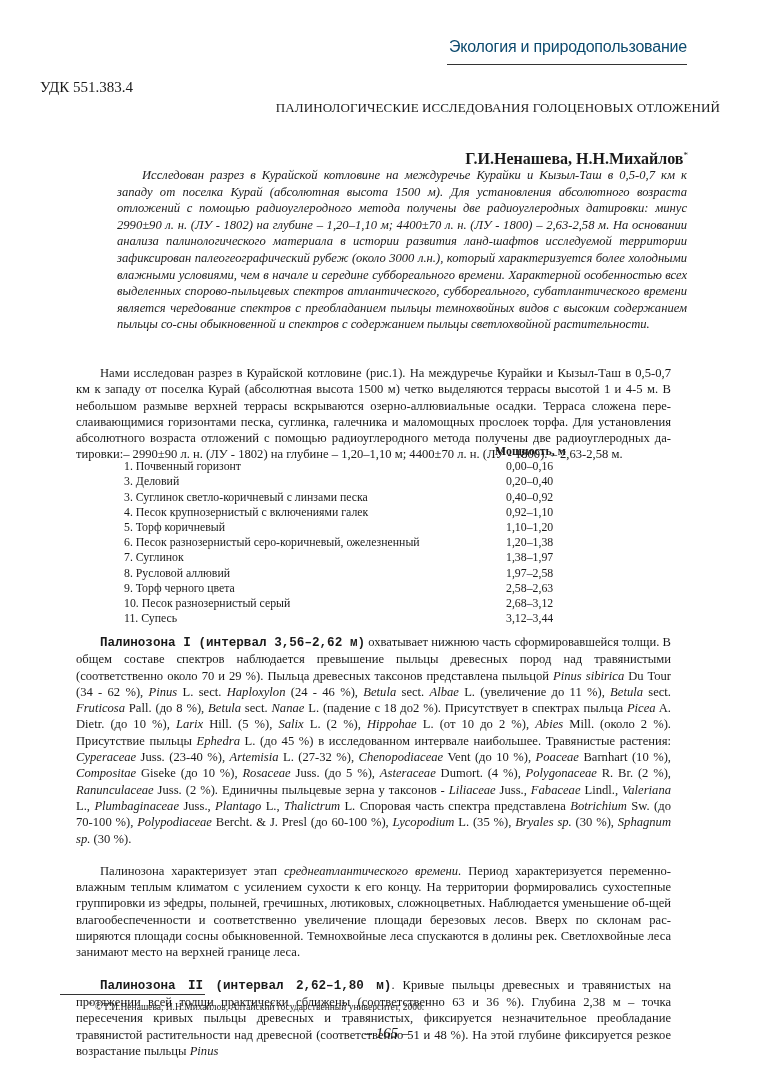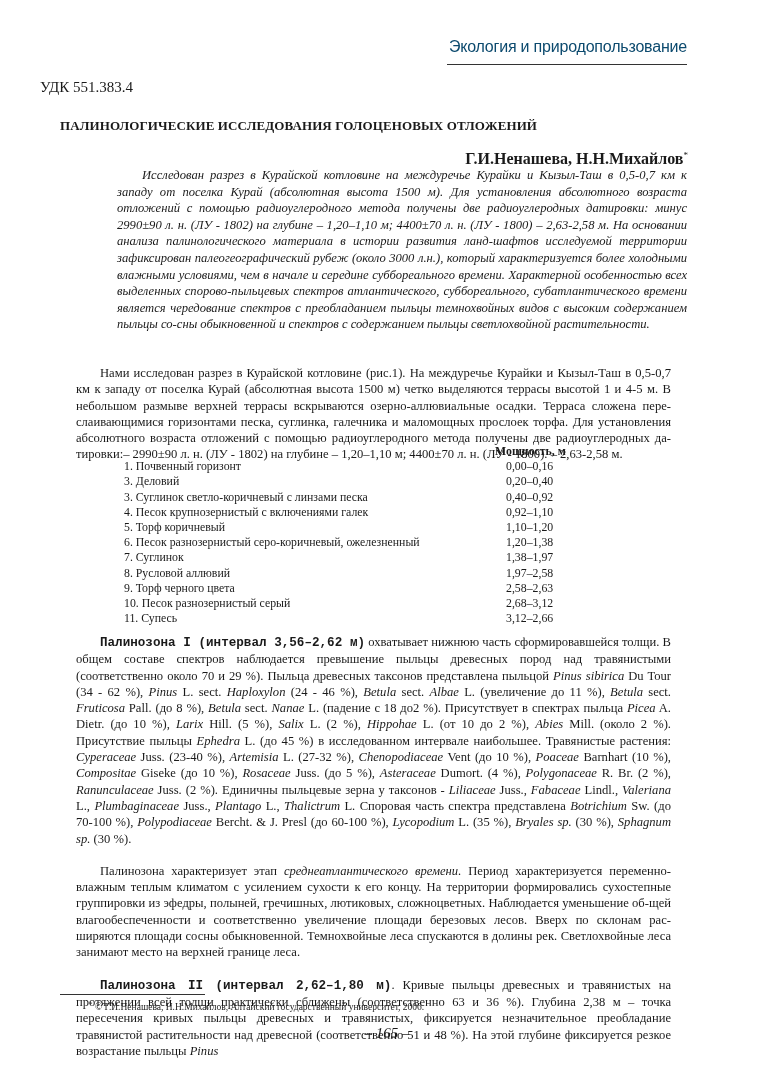--- a/index.html
+++ b/index.html
@@ -11,22 +11,22 @@
     position: absolute; left: 447px; top: 38px; width: 240px; text-align: right;
     font-family: "Liberation Sans", "DejaVu Sans", sans-serif; font-size: 16px; color: #0c4a6e;
     letter-spacing: -0.2px;
   }
   .running-rule {
     position: absolute; left: 244px; top: 64px; width: 241px; height: 1px;
     background: #333;
   }
   .udk { position: absolute; left: 40px; top: 79px; font-size: 15px; }
   .title {
-    position: absolute; left: 60px; top: 118px; width: 660px; text-align: left;
-    font-size: 13px; font-weight: bold; line-height: 16px; letter-spacing: 0.1px;
+    position: absolute; left: 60px; top: 100px; width: 660px; text-align: right;
+    font-size: 13px; font-weight: normal; line-height: 16px; letter-spacing: 0.1px;
   }
   .authors {
     position: absolute; right: 86px; top: 150px; font-size: 16px; font-weight: bold;
   }
   .authors sup { font-size: 9px; font-weight: normal; }
   .abstract {
     position: absolute; left: 117px; top: 167px; width: 570px;
     font-size: 12.6px; font-style: italic; line-height: 16.6px; text-align: justify;
     text-indent: 25px;
   }
@@ -111,21 +111,21 @@
       <div class="strata-row" style="top: 136.8px;">
         <span class="lbl">9. Торф черного цвета</span>
         <span class="val">2,58–2,63</span>
       </div>
       <div class="strata-row" style="top: 152px;">
         <span class="lbl">10. Песок разнозернистый серый</span>
         <span class="val">2,68–3,12</span>
       </div>
       <div class="strata-row" style="top: 167.2px;">
         <span class="lbl">11. Супесь</span>
-        <span class="val">3,12–2,66</span>
+        <span class="val">3,12–3,44</span>
       </div>
     </div>
 </div>
 
 <div class="body-text p2">
   <p><b>Палинозона I (интервал 3,56–2,62 м)</b><span id="zone1-body"> охватывает нижнюю часть сформировавшейся толщи. В общем составе спектров наблюдается превышение пыльцы древесных пород над травянистыми (соответственно около 70 и 29 %). Пыльца древесных таксонов представлена пыльцой <i>Pinus sibirica</i> Du Tour (34 - 62 %), <i>Pinus</i> L. sect. <i>Haploxylon</i> (24 - 46 %), <i>Betula</i> sect. <i>Albae</i> L. (увеличение до 11 %), <i>Betula</i> sect. <i>Fruticosa</i> Pall. (до 8 %), <i>Betula</i> sect. <i>Nanae</i> L. (падение с 18 до2 %). Присутствует в спектрах пыльца <i>Picea</i> A. Dietr. (до 10 %), <i>Larix</i> Hill. (5 %), <i>Salix</i> L. (2 %), <i>Hippohae</i> L. (от 10 до 2 %), <i>Abies</i> Mill. (около 2 %). Присутствие пыльцы <i>Ephedra</i> L. (до 45 %) в исследованном интервале наибольшее. Травянистые растения: <i>Cyperaceae</i> Juss. (23-40 %), <i>Artemisia</i> L. (27-32 %), <i>Chenopodiaceae</i> Vent (до 10 %), <i>Poaceae</i> Barnhart (10 %), <i>Compositae</i> Giseke (до 10 %), <i>Rosaceae</i> Juss. (до 5 %), <i>Asteraceae</i> Dumort. (4 %), <i>Polygonaceae</i> R. Br. (2 %), <i>Ranunculaceae</i> Juss. (2 %). Единичны пыльцевые зерна у таксонов - <i>Liliaceae</i> Juss., <i>Fabaceae</i> Lindl., <i>Valeriana</i> L., <i>Plumbaginaceae</i> Juss., <i>Plantago</i> L., <i>Thalictrum</i> L. Споровая часть спектра представлена <i>Botrichium</i> Sw. (до 70-100 %), <i>Polypodiaceae</i> Bercht. &amp; J. Presl (до 60-100 %), <i>Lycopodium</i> L. (35 %), <i>Bryales sp.</i> (30 %), <i>Sphagnum sp.</i> (30 %).</span></p>
   <p><span id="zone1-summary">Палинозона характеризует этап <i>среднеатлантического времени.</i> Период характеризуется переменно-влажным теплым климатом с усилением сухости к его концу. На территории формировались сухостепные группировки из эфедры, полыней, гречишных, лютиковых, сложноцветных. Наблюдается уменьшение об-щей влагообеспеченности и соответственно увеличение площади березовых лесов. Вверх по склонам рас-ширяются площади сосны обыкновенной. Темнохвойные леса спускаются в долины рек. Светлохвойные леса занимают место на верхней границе леса.</span></p>
   <p><b>Палинозона II (интервал 2,62–1,80 м)</b><span id="zone2-body">. Кривые пыльцы древесных и травянистых на протяжении всей толщи практически сближены (соответственно 63 и 36 %). Глубина 2,38 м – точка пересечения кривых пыльцы древесных и травянистых, фиксируется незначительное преобладание травянистой растительности над древесной (соответственно 51 и 48 %). На этой глубине фиксируется резкое возрастание пыльцы <i>Pinus</i></span></p>
 </div>
 

